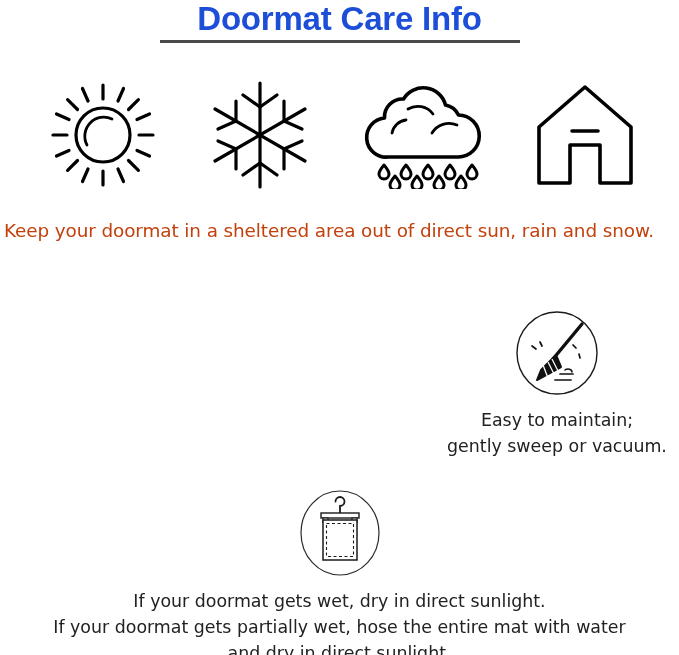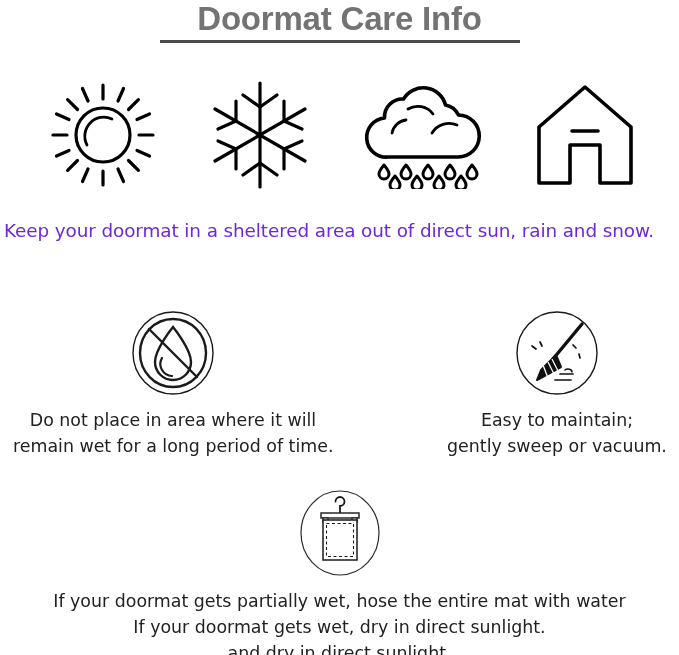--- a/index.html
+++ b/index.html
@@ -26,21 +26,21 @@
     top: 0px;
     left: 0;
     width: 679px;
     text-align: center;
   }
   .title {
     font-family: "Liberation Sans", sans-serif;
     font-weight: bold;
     font-size: 33px;
     letter-spacing: -0.2px;
-    color: #737373;
+    color: #1d4ed8;
     line-height: 38px;
     margin: 0;
   }
   .title-rule {
     width: 360px;
     height: 3px;
     background: #4a4a4a;
     margin: 0 auto;
     margin-top: 2px;
   }
@@ -71,21 +71,21 @@
   .intro {
     position: absolute;
     top: 216px;
     left: 0;
     width: 539px;
     text-align: center;
     padding: 0 4px;
     box-sizing: border-box;
     font-size: 18.4px;
     line-height: 29px;
-    color: #6d28d9;
+    color: #c2410c;
     white-space: nowrap;
   }
   .intro div { letter-spacing: -0.1px; }
 
   
   .care-row {
     position: absolute;
     top: 308px;
     left: 0;
     width: 679px;
@@ -239,39 +239,20 @@
       </span>
     </div>
   </div>
 
   <div class="intro">
     <div>Keep your doormat in a sheltered area out of direct sun, rain and snow.</div>
   </div>
 
   <div class="care-row">
 
-    <div class="care-col care-left">
-      <div class="care-badge">
-        <span>
-          <svg width="84" height="86" viewBox="0 0 84 86" fill="none" stroke="#1a1a1a">
-            <ellipse cx="42" cy="43" rx="40" ry="41" stroke-width="1.4"></ellipse>
-            <ellipse cx="42" cy="43" rx="33" ry="34" stroke-width="2.4"></ellipse>
-
-            <path d="M42 17 C42 17 24 39 24 52 a18 18 0 0 0 36 0 C60 39 42 17 42 17 Z" stroke-width="2.4"></path>
-            <path d="M31 48 a12 12 0 0 0 10 18" stroke-width="2.2" stroke-linecap="round"></path>
-
-            <line x1="18" y1="19" x2="66" y2="67" stroke-width="2.4" stroke-linecap="round"></line>
-          </svg>
-        </span>
-      </div>
-      <div class="care-caption">
-        <div>Do not place in area where it will</div>
-        <div>remain wet for a long period of time.</div>
-      </div>
-    </div>
 
     <div class="care-col care-right">
       <div class="care-badge">
         <span>
           <svg width="84" height="86" viewBox="0 0 84 86" fill="none">
             <ellipse cx="42" cy="43" rx="40" ry="41" stroke="#1a1a1a" stroke-width="1.4" fill="none"></ellipse>
 
             <line x1="67" y1="14" x2="38" y2="49" stroke="#111111" stroke-width="3.4" stroke-linecap="round"></line>
 
             <path d="M41 45 L26 60 L22 70 L46 57 Z" fill="#111111" stroke="#111111" stroke-width="2" stroke-linejoin="round"></path>
@@ -312,19 +293,19 @@
 
           <rect x="24" y="29" width="5" height="4.5" stroke="#1a1a1a" stroke-width="1.2" fill="#ffffff"></rect>
           <rect x="53" y="29" width="5" height="4.5" stroke="#1a1a1a" stroke-width="1.2" fill="#ffffff"></rect>
 
           <rect x="24" y="31" width="34" height="40" stroke="#1a1a1a" stroke-width="1.5" fill="#ffffff"></rect>
           <rect x="27.5" y="34.5" width="27" height="33" stroke="#1a1a1a" stroke-width="1.1" fill="none" stroke-dasharray="3 2.5"></rect>
         </svg>
       </span>
     </div>
     <div class="dry-caption">
+      <div>If your doormat gets wet, dry in direct sunlight.</div>
       <div>If your doormat gets partially wet, hose the entire mat with water</div>
-      <div>If your doormat gets wet, dry in direct sunlight.</div>
       <div>and dry in direct sunlight.</div>
     </div>
   </div>
 
 </div>
 
 </body></html>

